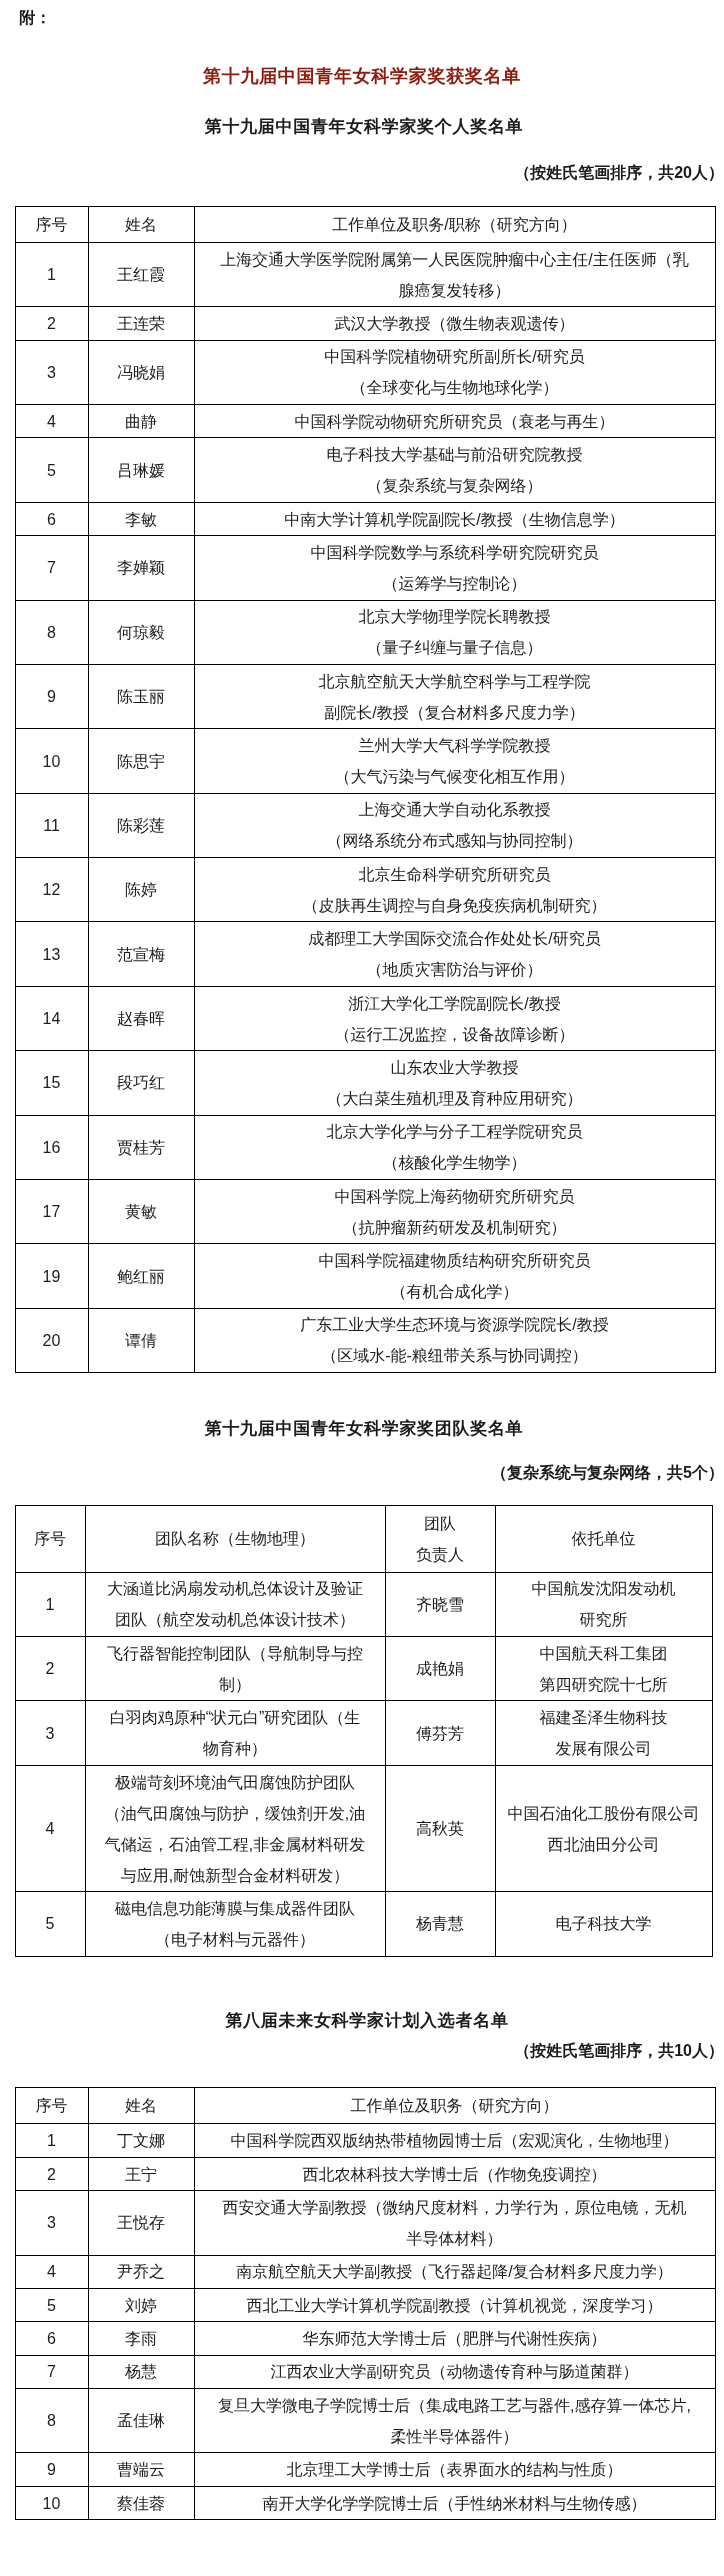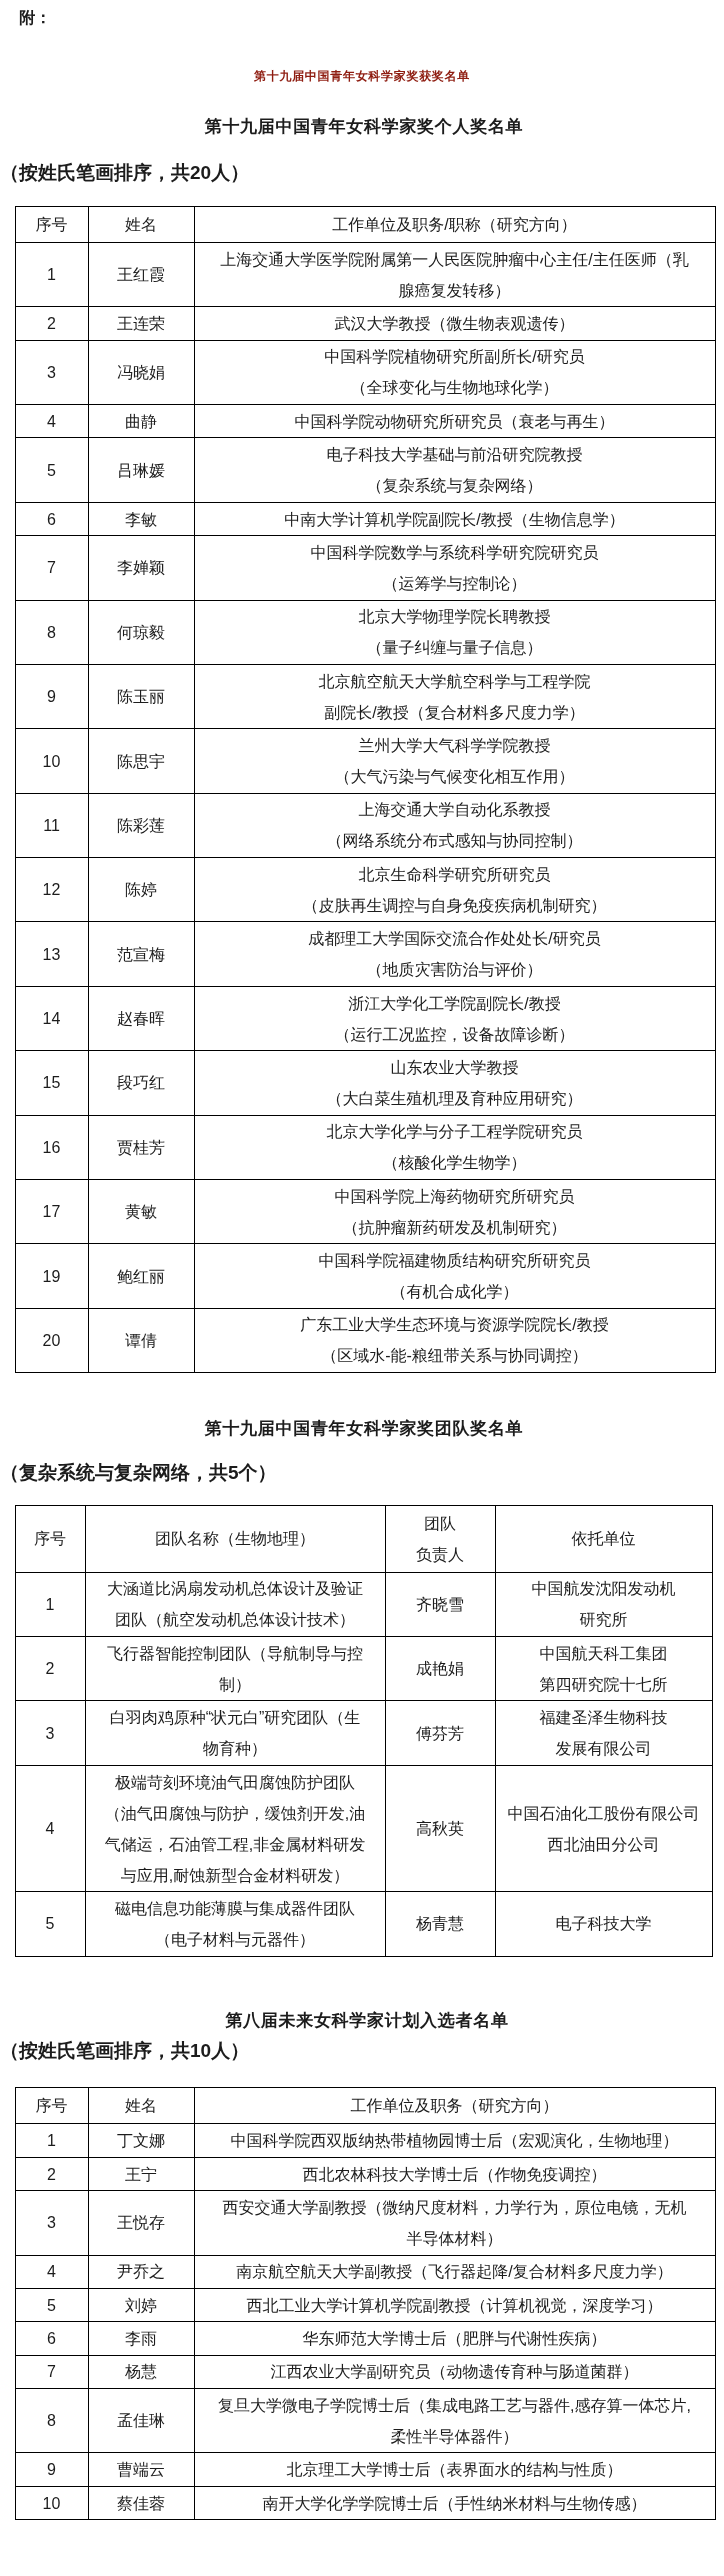--- a/index.html
+++ b/index.html
@@ -7,30 +7,30 @@
     width:724px; height:2576px; overflow:hidden;
     background:#ffffff; color:#1c1c1c;
     font-family:"Liberation Sans","DejaVu Sans",sans-serif;
   }
   .attach {
     margin:7px 0 0 19.3px;
     font-size:16px; font-weight:700; line-height:21px;
   }
   .main-title {
     margin:36px 0 0 0; text-align:center;
-    font-size:12px; font-weight:700; line-height:25px;
+    font-size:18px; font-weight:700; line-height:25px;
     color:var(--title-red,#8e1c10); letter-spacing:0.7px;
   }
   .subtitle {
     margin:26px 0 0 4px; text-align:center;
     font-size:17px; font-weight:700; line-height:23.4px; letter-spacing:0.7px;
   }
   .note {
-    margin:23.4px 0 0 0; text-align:left;
-    font-size:19px; font-weight:700; line-height:22px;
+    margin:23.4px 0 0 0; text-align:right;
+    font-size:16px; font-weight:700; line-height:22px;
   }
   table {
     border-collapse:collapse; table-layout:fixed;
     margin:22px 0 0 14.5px; font-size:16px;
   }
   th, td {
     border:1.4px solid #000; text-align:center; vertical-align:middle;
     white-space:pre-line; word-break:break-all;
     font-weight:400; padding:0.7px 4.1px; line-height:31px;
   }

